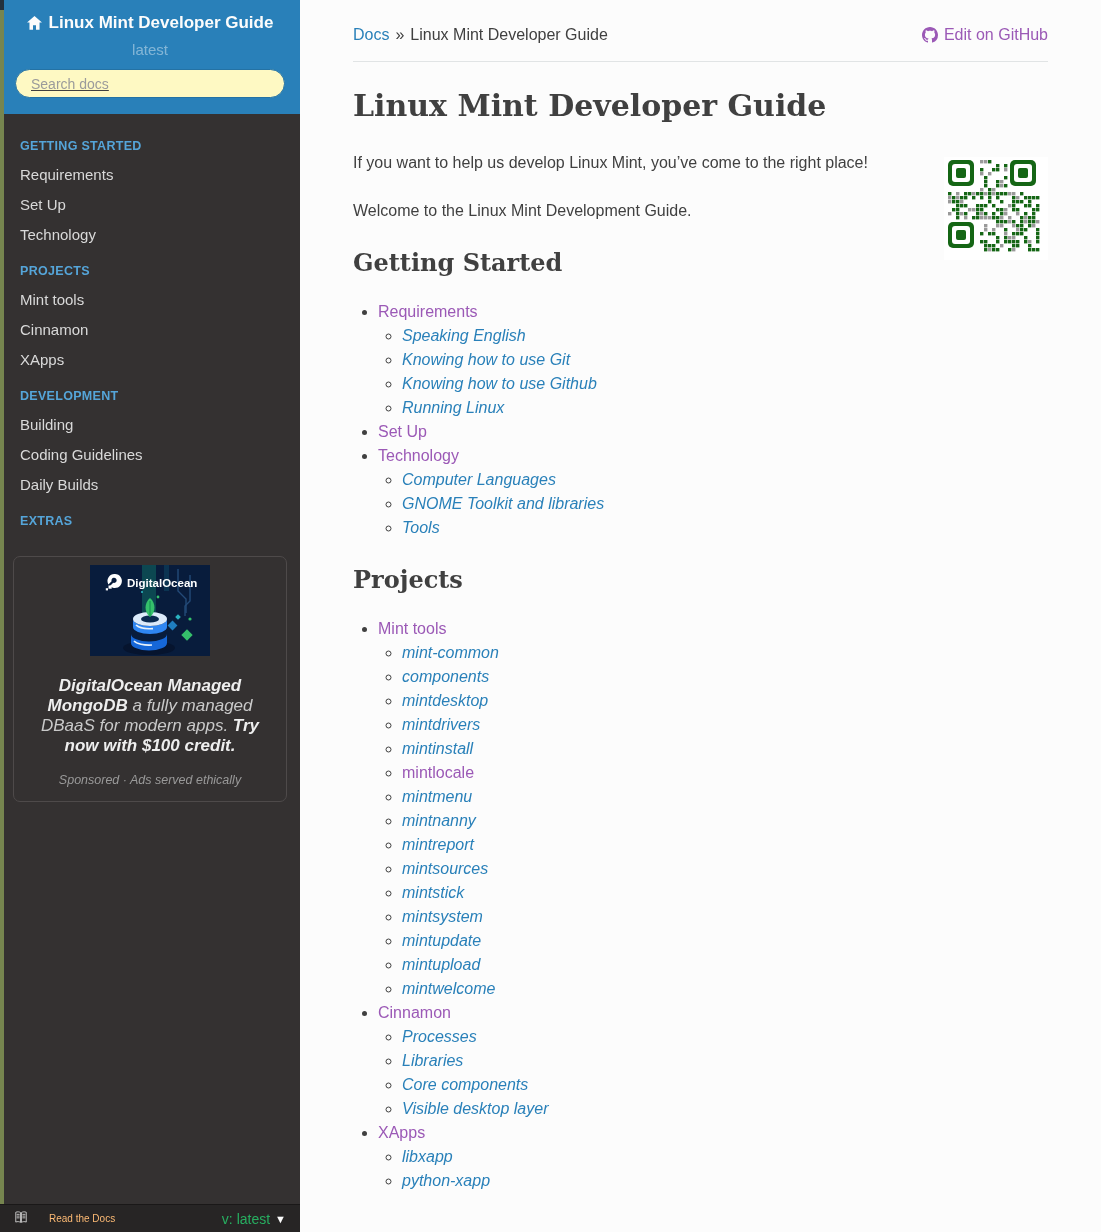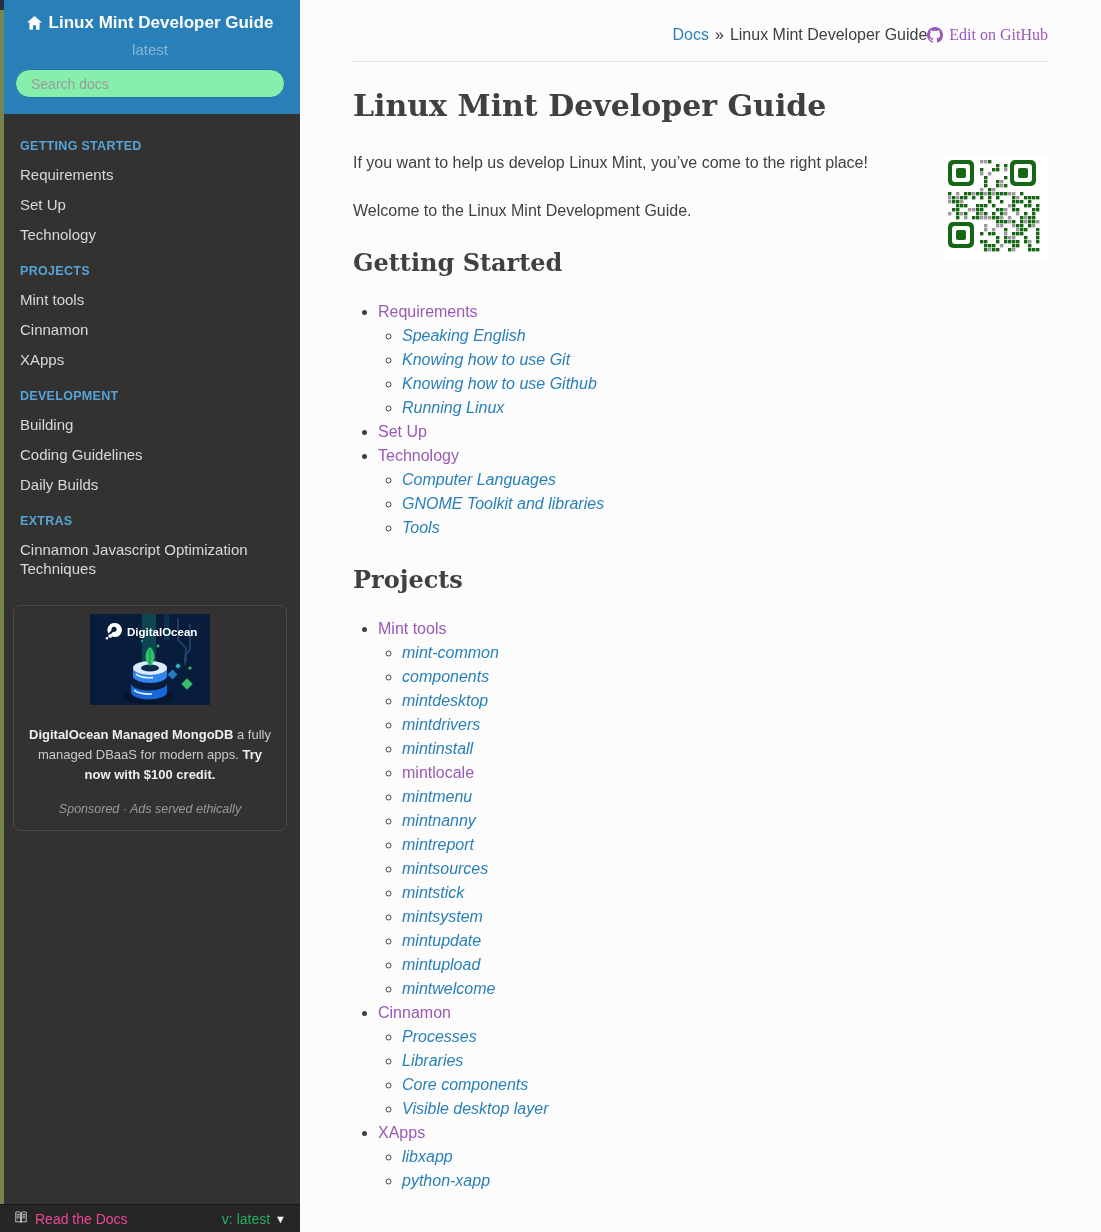--- a/index.html
+++ b/index.html
@@ -24,58 +24,59 @@
   }
   .side-title {
     color:#fcfcfc; font-weight:bold; font-size:17px; text-decoration:none;
     display:inline-flex; align-items:center; gap:7px; cursor:pointer;
   }
   .side-title svg { display:block; }
   .side-version { color:rgba(255,255,255,0.42); font-size:15px; margin-top:7px; }
   .search-wrap { margin-top:11px; }
   .search-input {
     width:270px; height:29px; border-radius:15px; border:1px solid #2472a4;
-    padding:0 15px; font-size:14px; color:#404040; background:#86efac; outline:none;
+    padding:0 15px; font-size:14px; color:#404040; background:#fef9c3; outline:none;
     font-family:"Liberation Sans","DejaVu Sans",sans-serif;
+    text-decoration:underline;
   }
   .search-input::placeholder { color:#9b9b9b; }
   .side-nav { padding-top:10px; }
   .nav-caption {
     color:#55a5d9; font-weight:bold; font-size:12.5px; letter-spacing:.3px;
     padding:15px 20px 6px; 
   }
   .nav-item {
     color:#d9d9d9; font-size:15px; line-height:19px; padding:5.5px 20px;
     cursor:pointer;
   }
   
   .ad-box {
     margin:22px 13px 0; border:1px solid #4e4a4a; border-radius:7px;
     padding:8px 10px 14px; text-align:center; cursor:pointer;
   }
   .ad-img { width:120px; height:91px; display:inline-block; margin-top:0; }
-  .ad-copy { color:#c9c9c9; font-size:13px; line-height:20px; margin-top:16px; padding:0 4px; }
+  .ad-copy { color:#c9c9c9; font-size:17px; line-height:20px; margin-top:16px; padding:0 4px;font-style:italic; }
   .ad-copy b { color:#eeeeee; }
   .ad-sponsored { color:#999999; font-size:12.5px; font-style:italic; margin-top:17px; }
   
   .footer-bar {
     position:absolute; left:0; bottom:0; width:300px; height:28px; z-index:60;
     background:#272525; display:flex; align-items:center; justify-content:space-between;
     padding:0 14px; border-top:1px solid #1a1818;
   }
-  .rtd-brand { color:#ec4899; font-size:14px; display:flex; align-items:center; gap:7px; }
+  .rtd-brand { color:#fdba74; font-size:10px; display:flex; align-items:center; gap:21px; }
   .version-current { color:#27ae60; font-size:14px; display:flex; align-items:center; gap:5px; cursor:pointer; }
   .caret-down { color:#fcfcfc; font-size:11px; }
   
   .main { margin-left:300px; padding:26px 53px 0; width:801px; }
-  .top-row { display:flex; justify-content:flex-end; align-items:flex-start; font-size:16px; }
+  .top-row { display:flex; justify-content:space-between; align-items:flex-start; font-size:16px; }
   .breadcrumb { color:#404040; }
   .breadcrumb .crumb-link { color:#2980b9; text-decoration:none; cursor:pointer; }
   .breadcrumb .sep { margin:0 6px; }
-  .edit-github { color:#9b59b6; text-decoration:none; display:inline-flex; align-items:center; gap:6px; cursor:pointer; font-size:16px;font-family:Liberation Serif, serif; }
+  .edit-github { color:#9b59b6; text-decoration:none; display:inline-flex; align-items:center; gap:6px; cursor:pointer; font-size:16px; }
   .edit-github svg { display:block; }
   .rule { border:0; border-top:1px solid #e1e4e5; margin:17px 0 26px; }
   h1.doc-title {
     font-family:"DejaVu Serif","Liberation Serif",serif; font-weight:700;
     font-size:30px; color:#404040; margin:0 0 27px; line-height:1.2;
   }
   h2.sec-heading {
     font-family:"DejaVu Serif","Liberation Serif",serif; font-weight:700;
     font-size:24px; color:#404040; margin:26px 0 22px; line-height:1.2; clear:none;
   }
@@ -116,21 +117,20 @@
       <div class="nav-item">Technology</div>
       <div class="nav-caption">PROJECTS</div>
       <div class="nav-item">Mint tools</div>
       <div class="nav-item">Cinnamon</div>
       <div class="nav-item">XApps</div>
       <div class="nav-caption">DEVELOPMENT</div>
       <div class="nav-item">Building</div>
       <div class="nav-item">Coding Guidelines</div>
       <div class="nav-item">Daily Builds</div>
       <div class="nav-caption">EXTRAS</div>
-      <div class="nav-item">Cinnamon Javascript Optimization Techniques</div>
     </div>
 
   <div class="ad-box">
     <span class="ad-img">
       <svg width="120" height="91" viewBox="0 0 120 91">
         <rect width="120" height="91" fill="#081c3c"></rect>
         <rect x="52" y="0" width="14" height="58" fill="#0d4f55" opacity="0.85"></rect>
         <rect x="74" y="0" width="5" height="26" fill="#0d3a56" opacity="0.8"></rect>
         <path d="M88 4 v22 l8 8 v14" stroke="#234a78" stroke-width="1.4" fill="none"></path>
         <path d="M100 10 v26 l-5 5 v10" stroke="#234a78" stroke-width="1.4" fill="none"></path>

